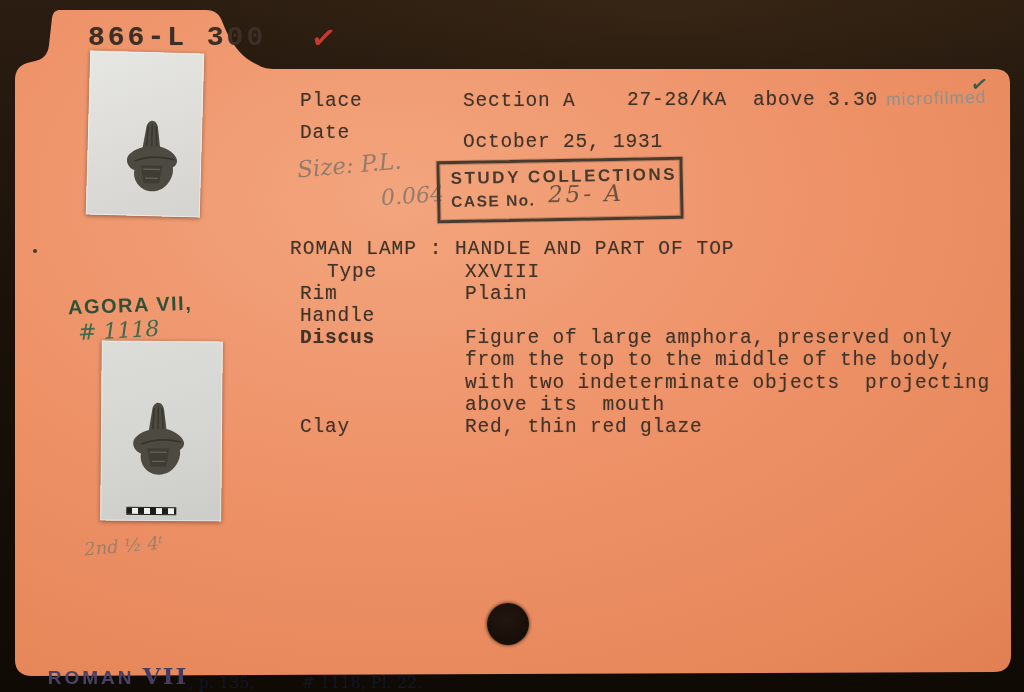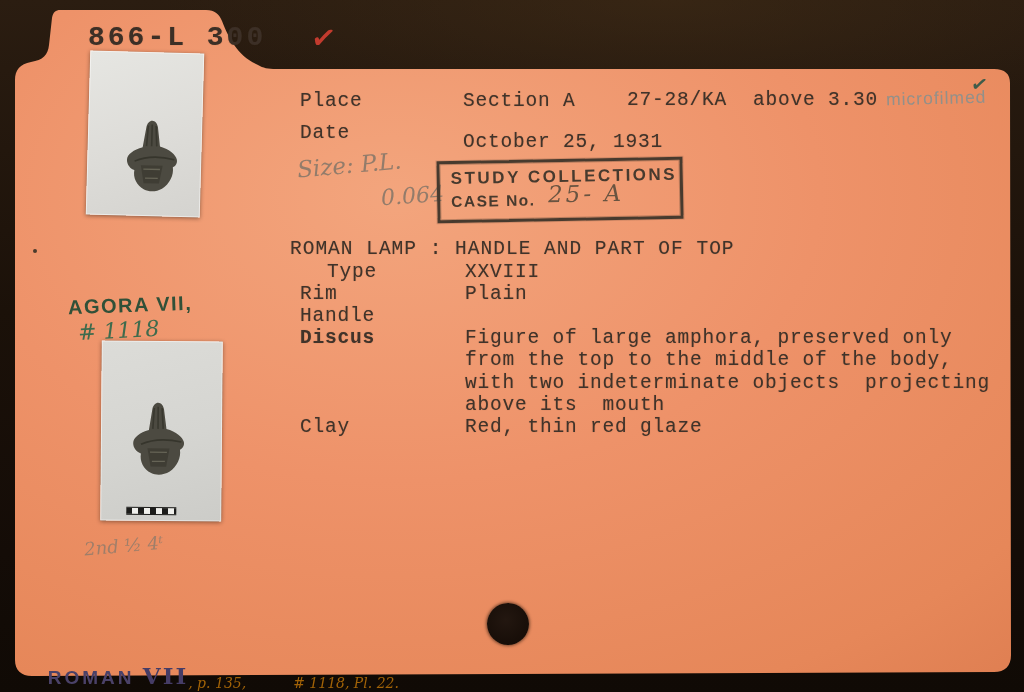--- a/index.html
+++ b/index.html
@@ -55,21 +55,21 @@
 
   .hole{position:absolute;left:487px;top:603px;width:42px;height:42px;border-radius:50%;
       background:radial-gradient(circle at 45% 40%,#231710 0%,#190f09 60%,#130b06 100%);
       box-shadow:0 0 3px 1px rgba(30,18,10,.55);}
 
   .stray{position:absolute;left:33px;top:249px;width:4px;height:4px;border-radius:50%;background:#4a3a2c;}
 
   .bottom-line{position:absolute;left:30px;top:644px;white-space:pre;}
   .bottom-line .ag{font-size:19px;letter-spacing:3px;color:#4a4168;font-weight:bold;}
   .bottom-line .vii{font-family:"DejaVu Serif",serif;font-weight:bold;font-size:23px;color:#453c66;letter-spacing:2px;}
-  .bottom-line .hw-inline{font-family:"DejaVu Serif",serif;font-style:italic;font-size:14px;color:#a16207;position:relative;top:4px;}
+  .bottom-line .hw-inline{font-family:"DejaVu Serif",serif;font-size:16px;color:#0f172a;position:relative;top:4px;}
 </style>
 </head>
 <body>
 
 <div class="bg"></div>
 
 <svg class="card-svg" width="1024" height="692" viewBox="0 0 1024 692">
   <defs>
     <radialGradient id="cardGrad" cx="38%" cy="28%" r="95%">
       <stop offset="0%" stop-color="#f3a57d"></stop>

